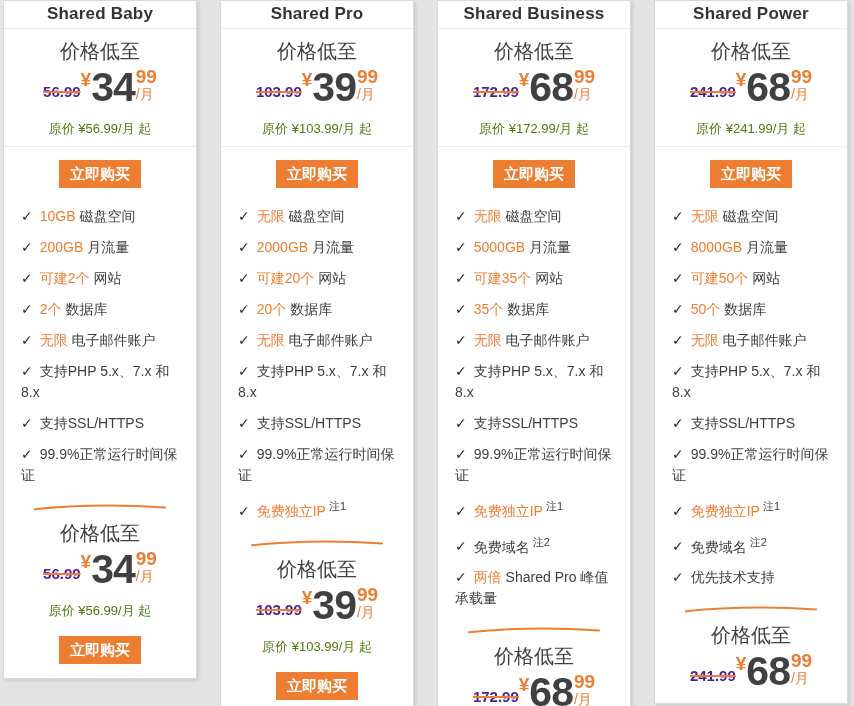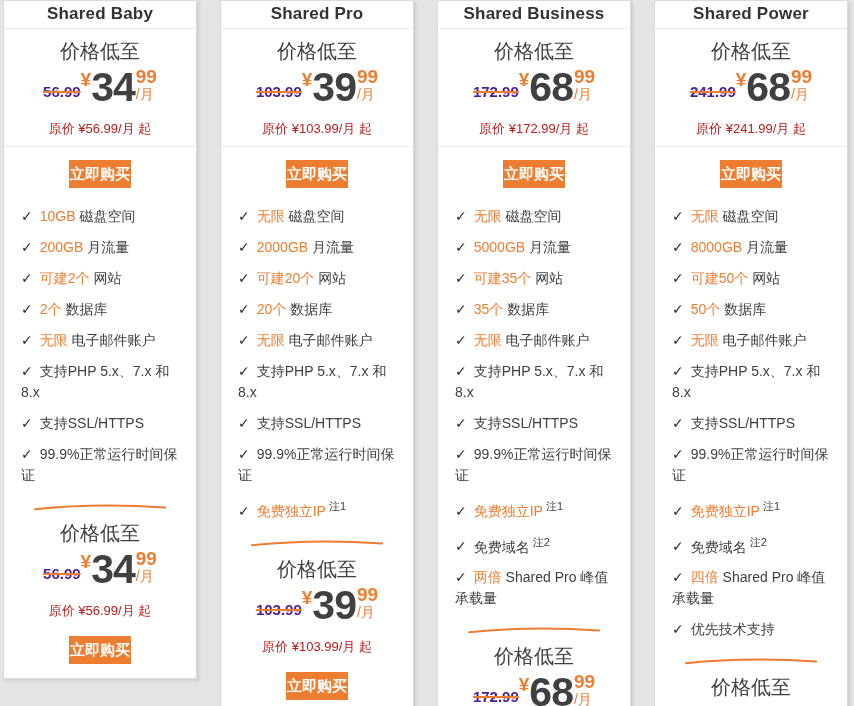--- a/index.html
+++ b/index.html
@@ -83,36 +83,36 @@
     line-height: 1;
   }
   .per {
     color: #ED7D31;
     font-size: 14px;
     line-height: 1;
     margin-top: 1px;
   }
   .orig-note {
     font-size: 13px;
-    color: #b91c1c;
+    color: #4d7c0f;
     margin-top: 12px;
   }
   .btn-row { text-align: center; }
   .btn-row.top { padding: 13px 0 12px; }
   .btn-row.bottom { padding: 8px 0 14px; }
   .buy {
     display: inline-block;
     background: #ED7D31;
     color: #ffffff;
     border: none;
     font-family: inherit;
     font-size: 15px;
     font-weight: bold;
     padding: 5px 0;
-    width: 62px;
+    width: 82px;
     height: 28px;
     cursor: pointer;
   }
   .features {
     list-style: none;
     padding: 6px 12px 0 17px;
   }
   .features li {
     font-size: 14px;
     color: #3f3f3f;
@@ -376,21 +376,20 @@
   <li><span class="check">✓</span><span class="txt">支持PHP 5.x、7.x 和 8.x</span></li>
 
   <li><span class="check">✓</span><span class="txt">支持SSL/HTTPS</span></li>
 
   <li><span class="check">✓</span><span class="txt">99.9%正常运行时间保证</span></li>
 
   <li><span class="check">✓</span><span class="hl">免费独立IP</span><sup class="fn">注1</sup></li>
 
   <li><span class="check">✓</span><span class="txt">免费域名</span><sup class="fn">注2</sup></li>
 
-  <li><span class="check">✓</span><span class="hl">四倍</span><span class="txt"> Shared Pro 峰值承载量</span></li>
 
   <li><span class="check">✓</span><span class="txt">优先技术支持</span></li>
 </ul>
 
     <div class="swoosh-wrap">
       <svg class="swoosh" viewBox="0 0 150 12">
         <path d="M4,9 Q 70,2 146,7"></path>
       </svg>
     </div>
 

